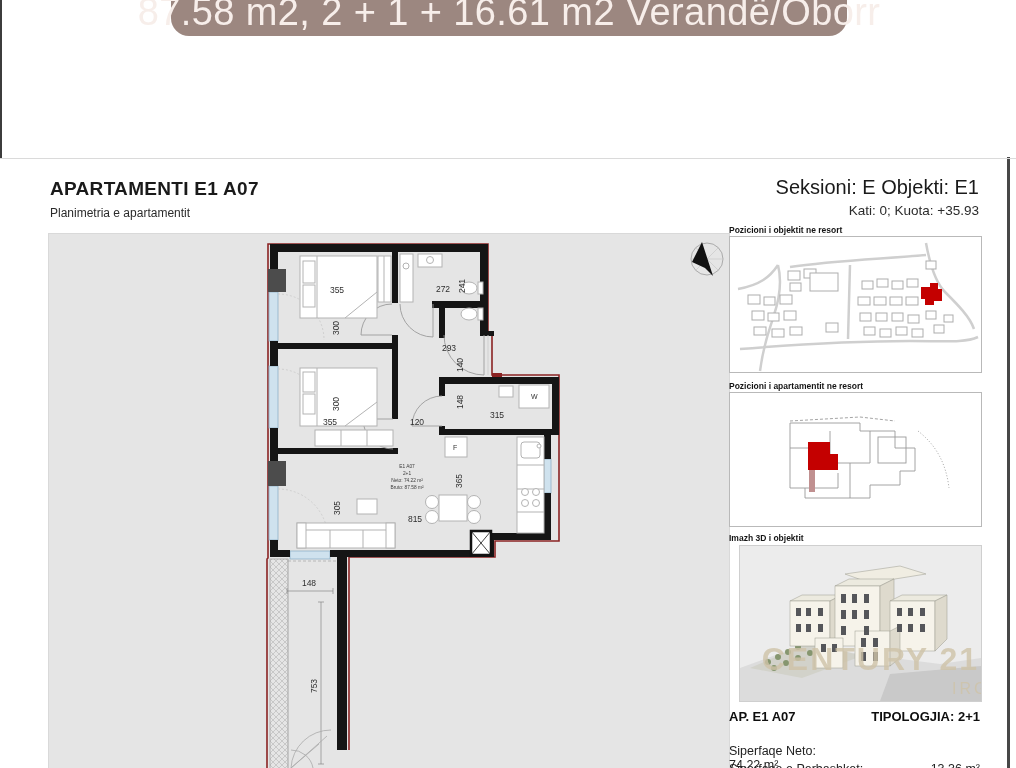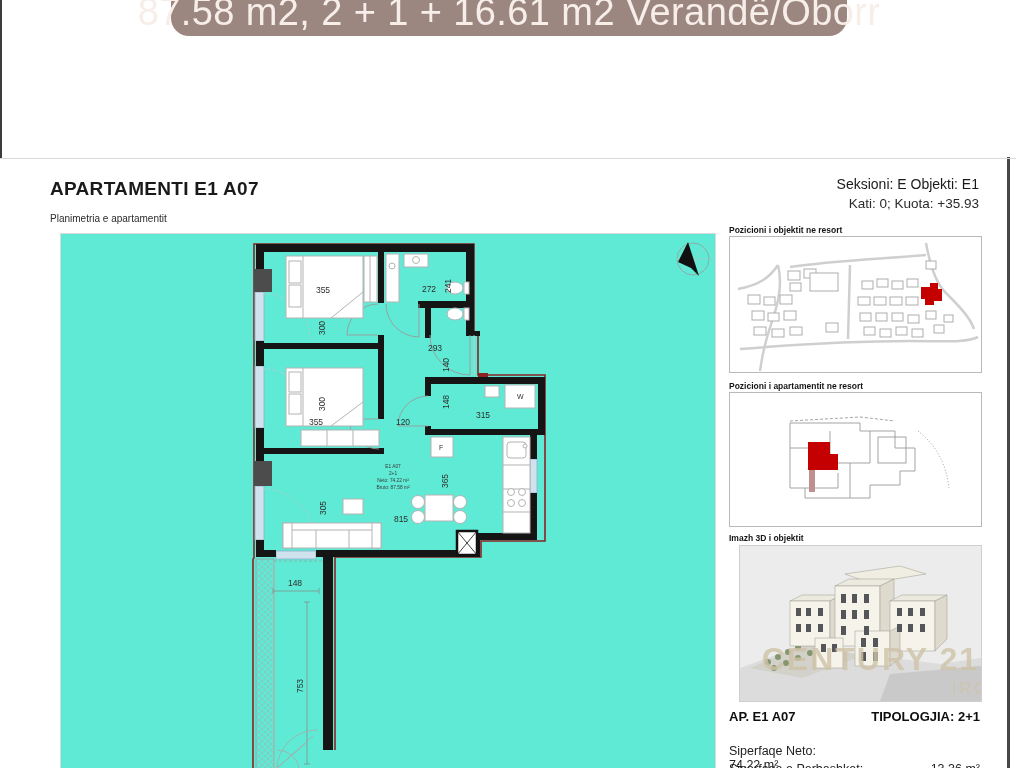--- a/index.html
+++ b/index.html
@@ -10,27 +10,27 @@
           display:flex;align-items:flex-end;justify-content:center;}
   .banner span{font-size:38px;font-weight:normal;color:#f7eeea;line-height:1;padding-bottom:5px;
                letter-spacing:.4px;white-space:nowrap;}
 
   .edge-left{position:absolute;left:0;top:0;width:2px;height:158px;background:#3c3c3c;}
   .edge-right{position:absolute;left:1007px;top:157px;width:3px;height:611px;background:#474747;}
   .hr{position:absolute;top:158px;left:0;width:1016px;height:1px;background:#dadada;}
 
   .h-left{position:absolute;left:50px;top:178px;}
   .h-left .t{font-size:19px;font-weight:bold;letter-spacing:.3px;color:#1a1a1a;}
-  .h-left .s{font-size:10px;color:#2b2b2b;margin-top:13px;}
+  .h-left .s{font-size:12px;color:#2b2b2b;margin-top:6px;}
   .h-right{position:absolute;right:37px;top:176px;text-align:right;}
-  .h-right .t{font-size:14px;color:#1a1a1a;}
+  .h-right .t{font-size:20px;color:#1a1a1a;}
   .h-right .s{font-size:13.5px;color:#2b2b2b;margin-top:4px;}
 
-  .plan-box{position:absolute;left:60px;top:233px;width:654px;height:535px;
-            border:1px solid #d9d9d9;border-bottom:none;background:#5eead4;}
+  .plan-box{position:absolute;left:48px;top:233px;width:654px;height:535px;
+            border:1px solid #d9d9d9;border-bottom:none;background:#e5e5e5;padding-left:26px;}
 
   .side-label{position:absolute;font-size:8.5px;font-weight:bold;color:#151515;}
   #lbl1{left:729px;top:225px;} #lbl2{left:729px;top:381px;} #lbl3{left:729px;top:533px;}
   .map-box{position:absolute;border:1px solid #b9b9b9;background:#fff;overflow:hidden;}
   #map1{left:729px;top:236px;width:251px;height:135px;}
   #map2{left:729px;top:392px;width:251px;height:133px;}
   #img3d{left:739px;top:545px;width:241px;height:155px;border:1px solid #cfcfcf;background:#ececec;}
 
   .ap-row{position:absolute;left:729px;width:251px;display:flex;justify-content:space-between;}
   #row-ap{top:709px;font-weight:bold;font-size:13px;color:#0e0e0e;}

